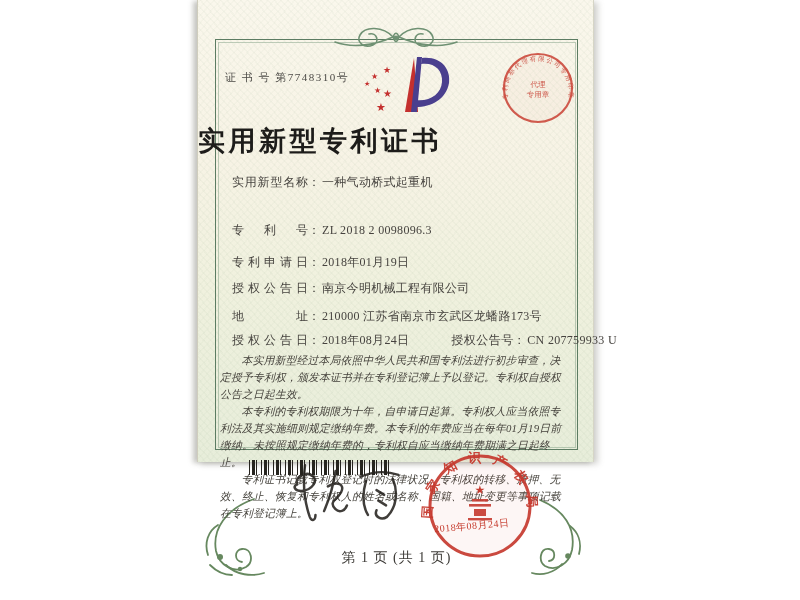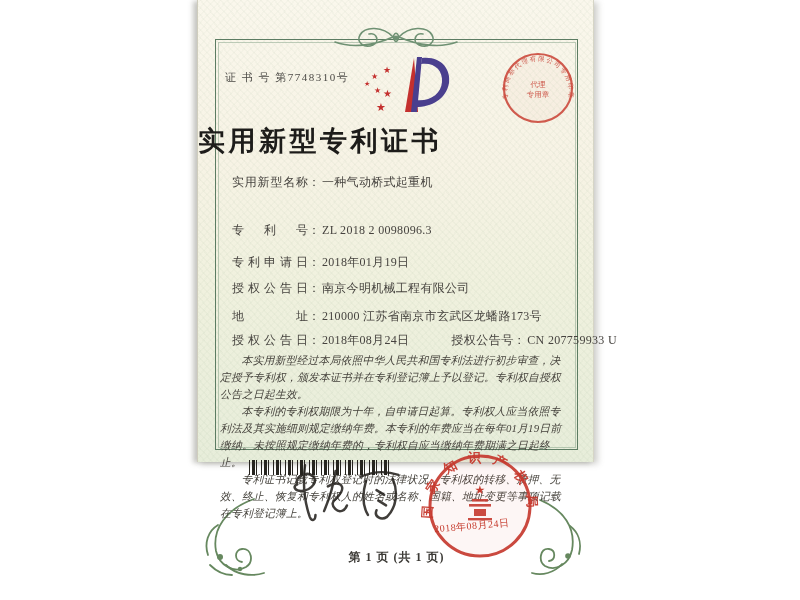--- a/index.html
+++ b/index.html
@@ -39,21 +39,21 @@
       #26241f 3px,#26241f 6px,transparent 6px,transparent 7.5px,
       #26241f 7.5px,#26241f 8.5px,transparent 8.5px,transparent 12px);}
   .sig-block{position:absolute;left:51px;top:483px;font-size:12.5px;font-weight:600;color:#34312d;}
   .sig-block div{margin-bottom:9px;letter-spacing:2px;}
   .signature{position:absolute;left:86px;top:458px;width:124px;height:70px;}
   .seal{position:absolute;left:227px;top:452px;width:110px;height:110px;}
   .seal-date{position:absolute;left:236px;top:518px;width:100px;font-size:10px;color:#c53a2c;
     transform:rotate(-5deg);letter-spacing:.5px;white-space:nowrap;}
   .agency-seal{position:absolute;left:303px;top:51px;width:74px;height:74px;}
   .footer{position:absolute;left:17px;right:15px;top:549px;text-align:center;
-    font-size:12px;color:#3c3a36;letter-spacing:1px;font-weight:bold;}
+    font-size:14px;color:#3c3a36;letter-spacing:1px;}
   .orn-top{position:absolute;left:133px;top:20px;width:130px;height:38px;}
   .orn-bl{position:absolute;left:-2px;top:495px;width:70px;height:85px;}
   .orn-br{position:absolute;left:332px;top:498px;width:58px;height:80px;transform:scaleX(-1);}
   svg{display:block;overflow:visible;}
 </style>
 </head>
 <body>
 
 <div class="paper">
   <div class="texture"></div>

